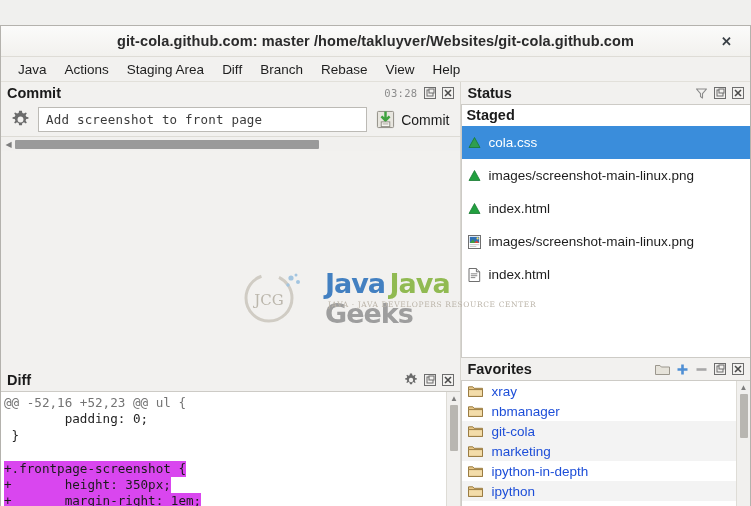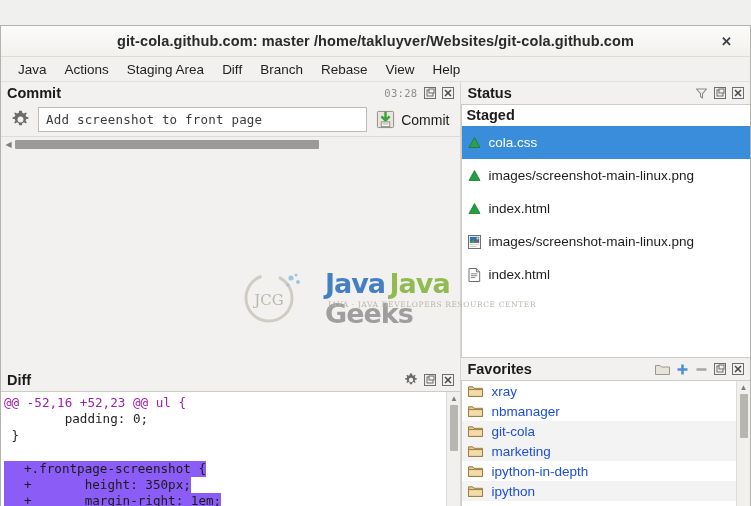--- a/index.html
+++ b/index.html
@@ -126,24 +126,24 @@
     flex: 1; display: flex; min-height: 0;
     background: #fff; border-top: 1px solid #cdcbc6;
   }
   #diff-text {
     flex: 1; overflow: hidden; padding: 3px 0 0 0;
     font-family: "DejaVu Sans Mono", monospace;
     font-size: 12.6px; line-height: 16.4px;
   }
   .dline { white-space: pre; padding-left: 3px; }
   .dline span.seg { display: inline-block; }
-  .d-hunk { color: #a21caf; }
+  .d-hunk { color: #737373; }
   .d-ctx  { color: #232323; }
   .d-add  { color: #1b1b1b; }
-  .d-add .seg { background: #8b5cf6; padding-left: 20px; }
+  .d-add .seg { background: #d946ef; }
 
   
   .vscroll {
     width: 14px; background: #f1f0ee; border-left: 1px solid #dedcd6;
     display: flex; flex-direction: column; align-items: center;
   }
   .vsb-arrow {
     height: 13px; width: 100%;
     display: flex; align-items: center; justify-content: center;
     font-size: 8px; color: #7d7d7d; cursor: pointer;

